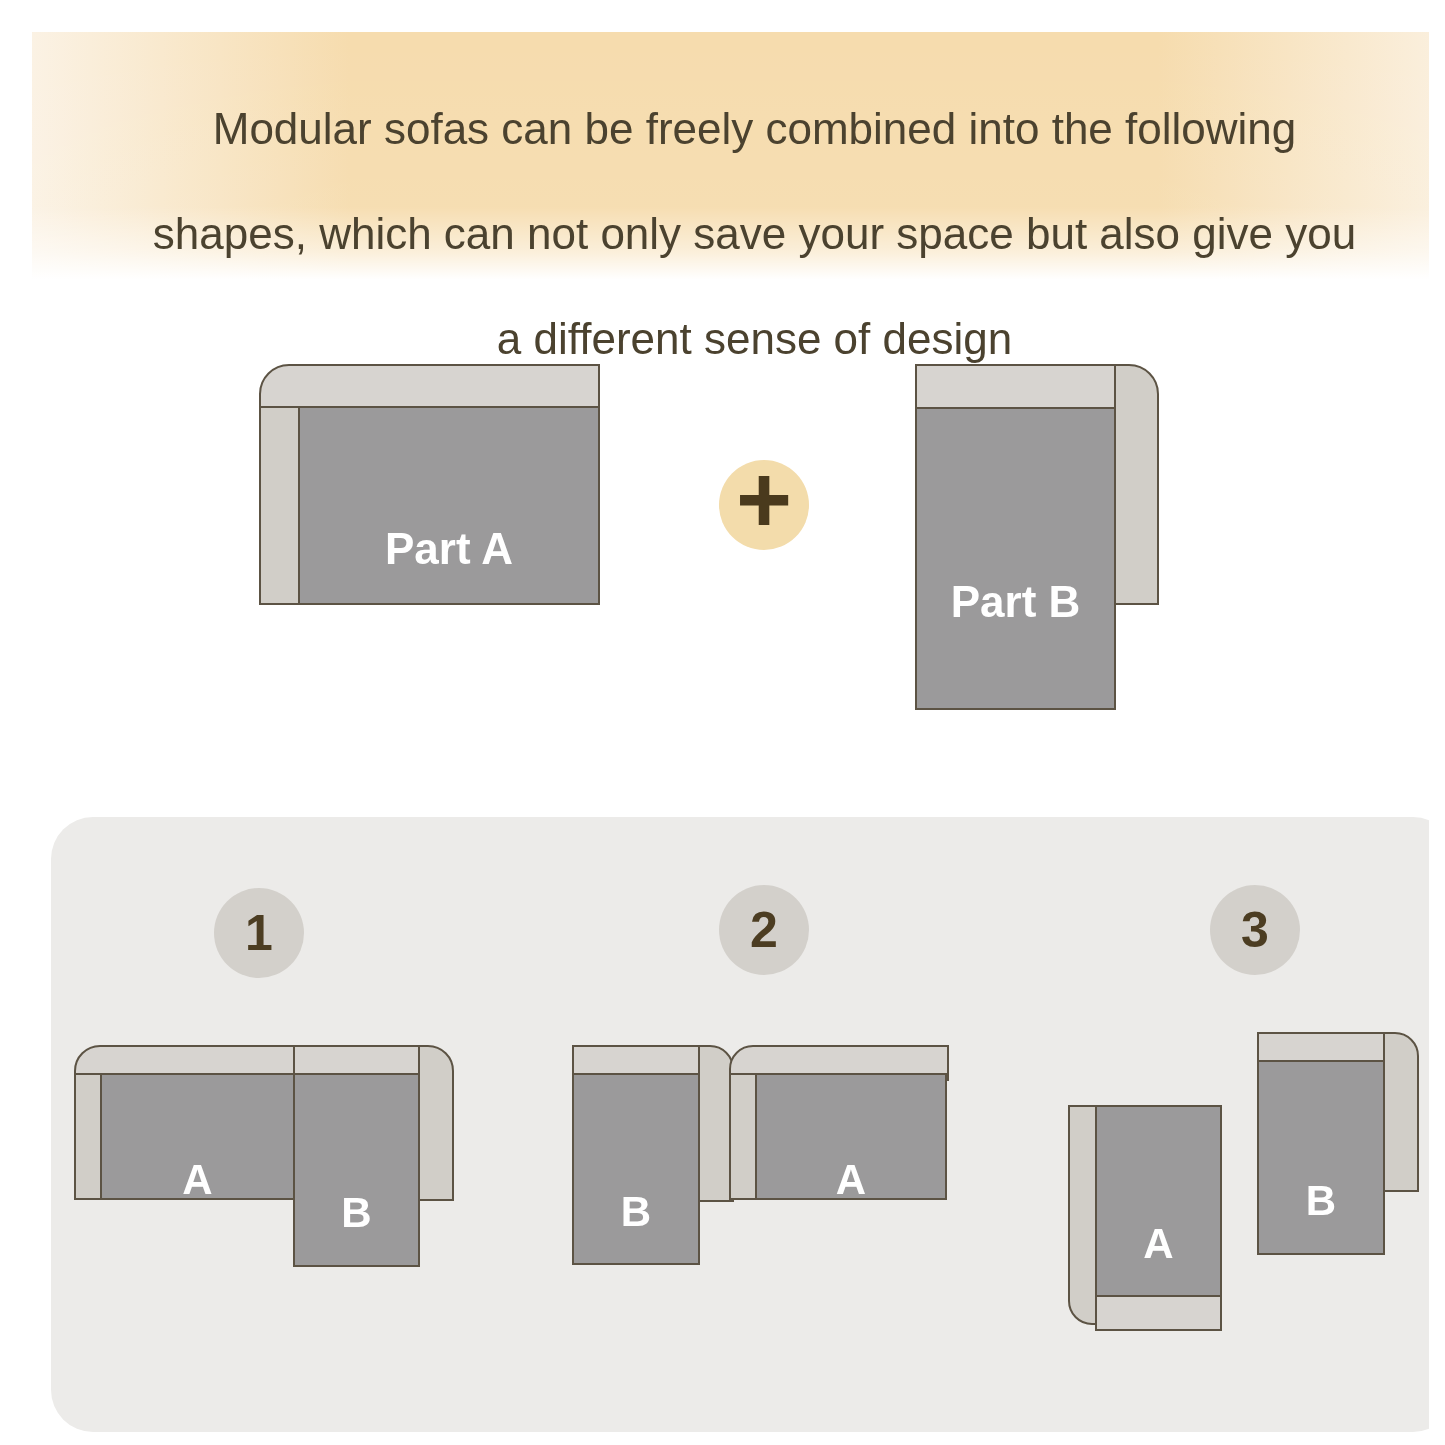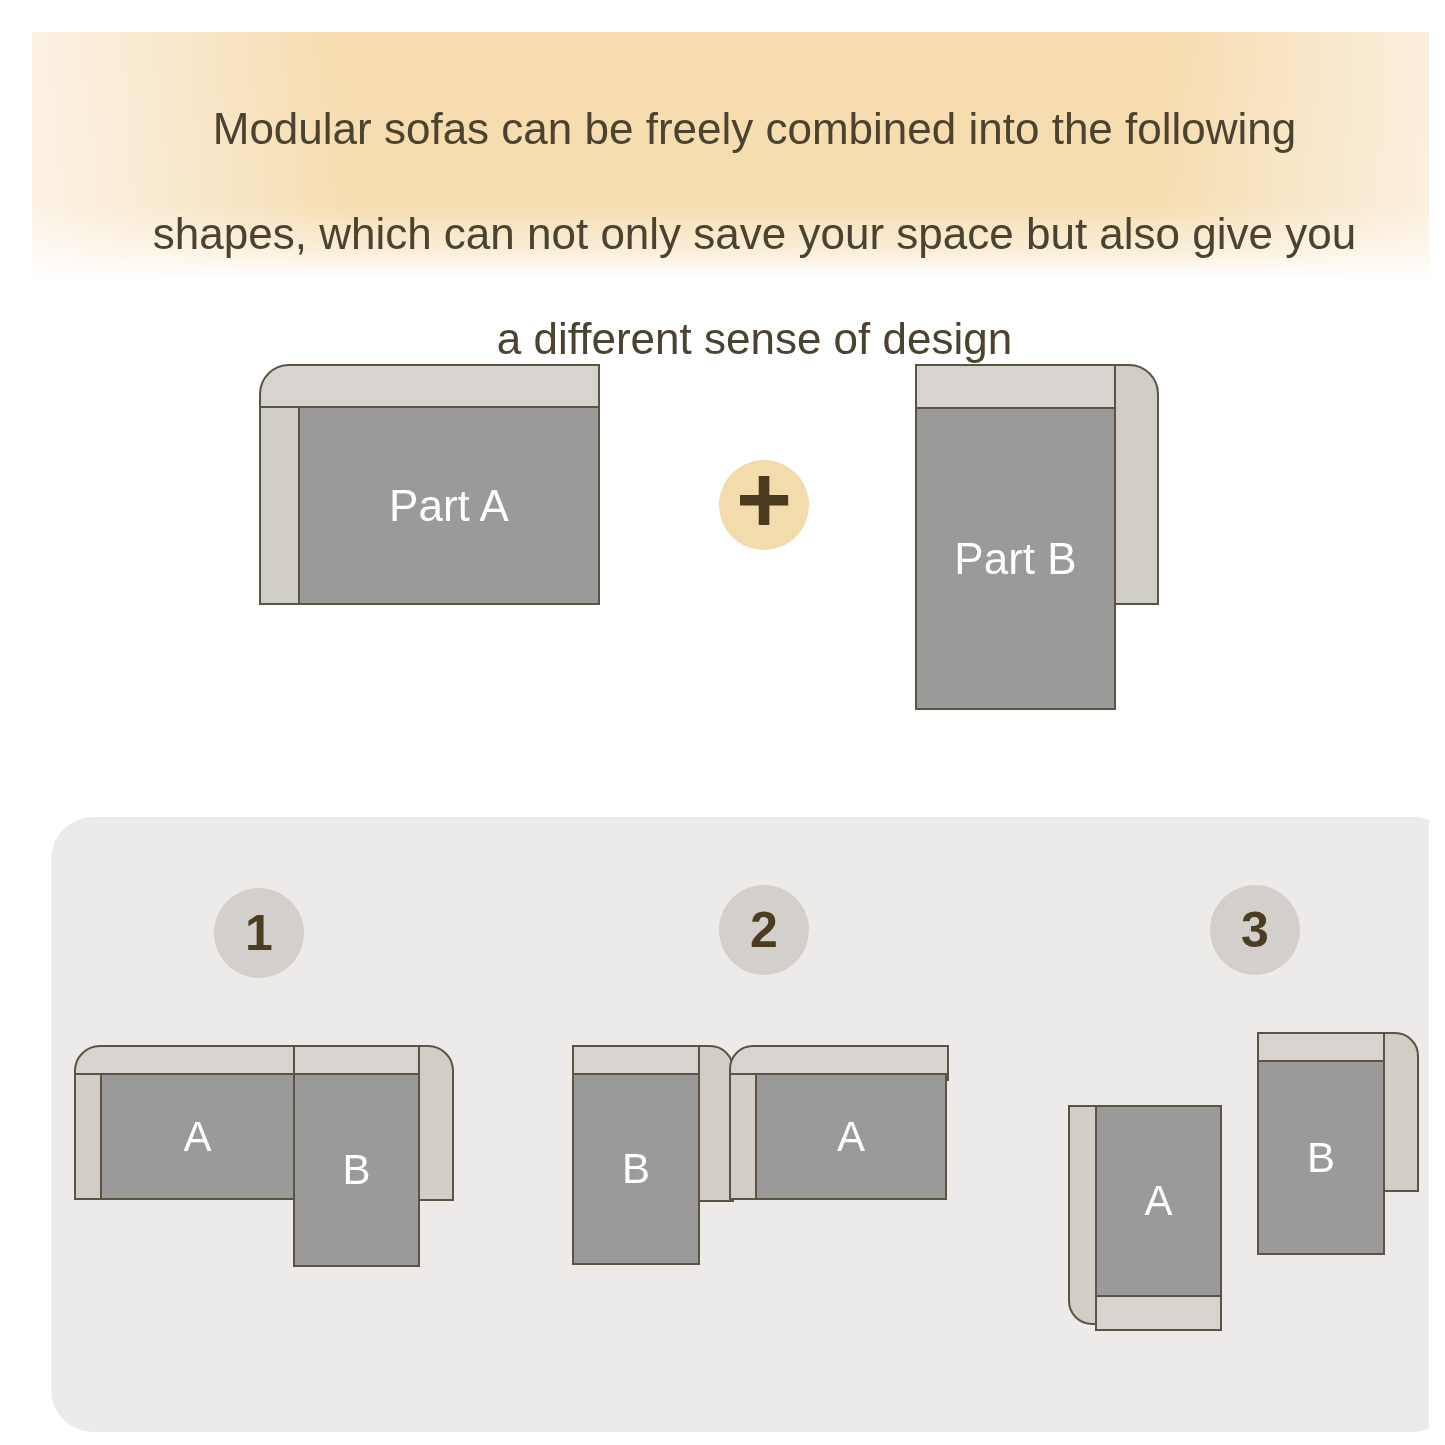--- a/index.html
+++ b/index.html
@@ -34,21 +34,21 @@
     font-size:44px;line-height:73px;font-weight:normal;
   }
 
   
   .piece{position:absolute;border:2px solid var(--outline);}
   .rest{background:var(--rest);}
   .arm{background:var(--arm);}
   .seat{background:var(--seat);}
   .sofa-label{
     position:absolute;display:flex;align-items:center;justify-content:center;
-    color:var(--label);font-weight:normal;
+    color:var(--label);font-weight:bold;margin-top:43px;
   }
 
   
   .part-sofa{position:absolute;}
   .part-label{font-size:44px;}
 
   .plus-badge{
     position:absolute;left:687px;top:428px;width:90px;height:90px;border-radius:50%;
     background:var(--plus-bg);display:flex;align-items:center;justify-content:center;
   }

